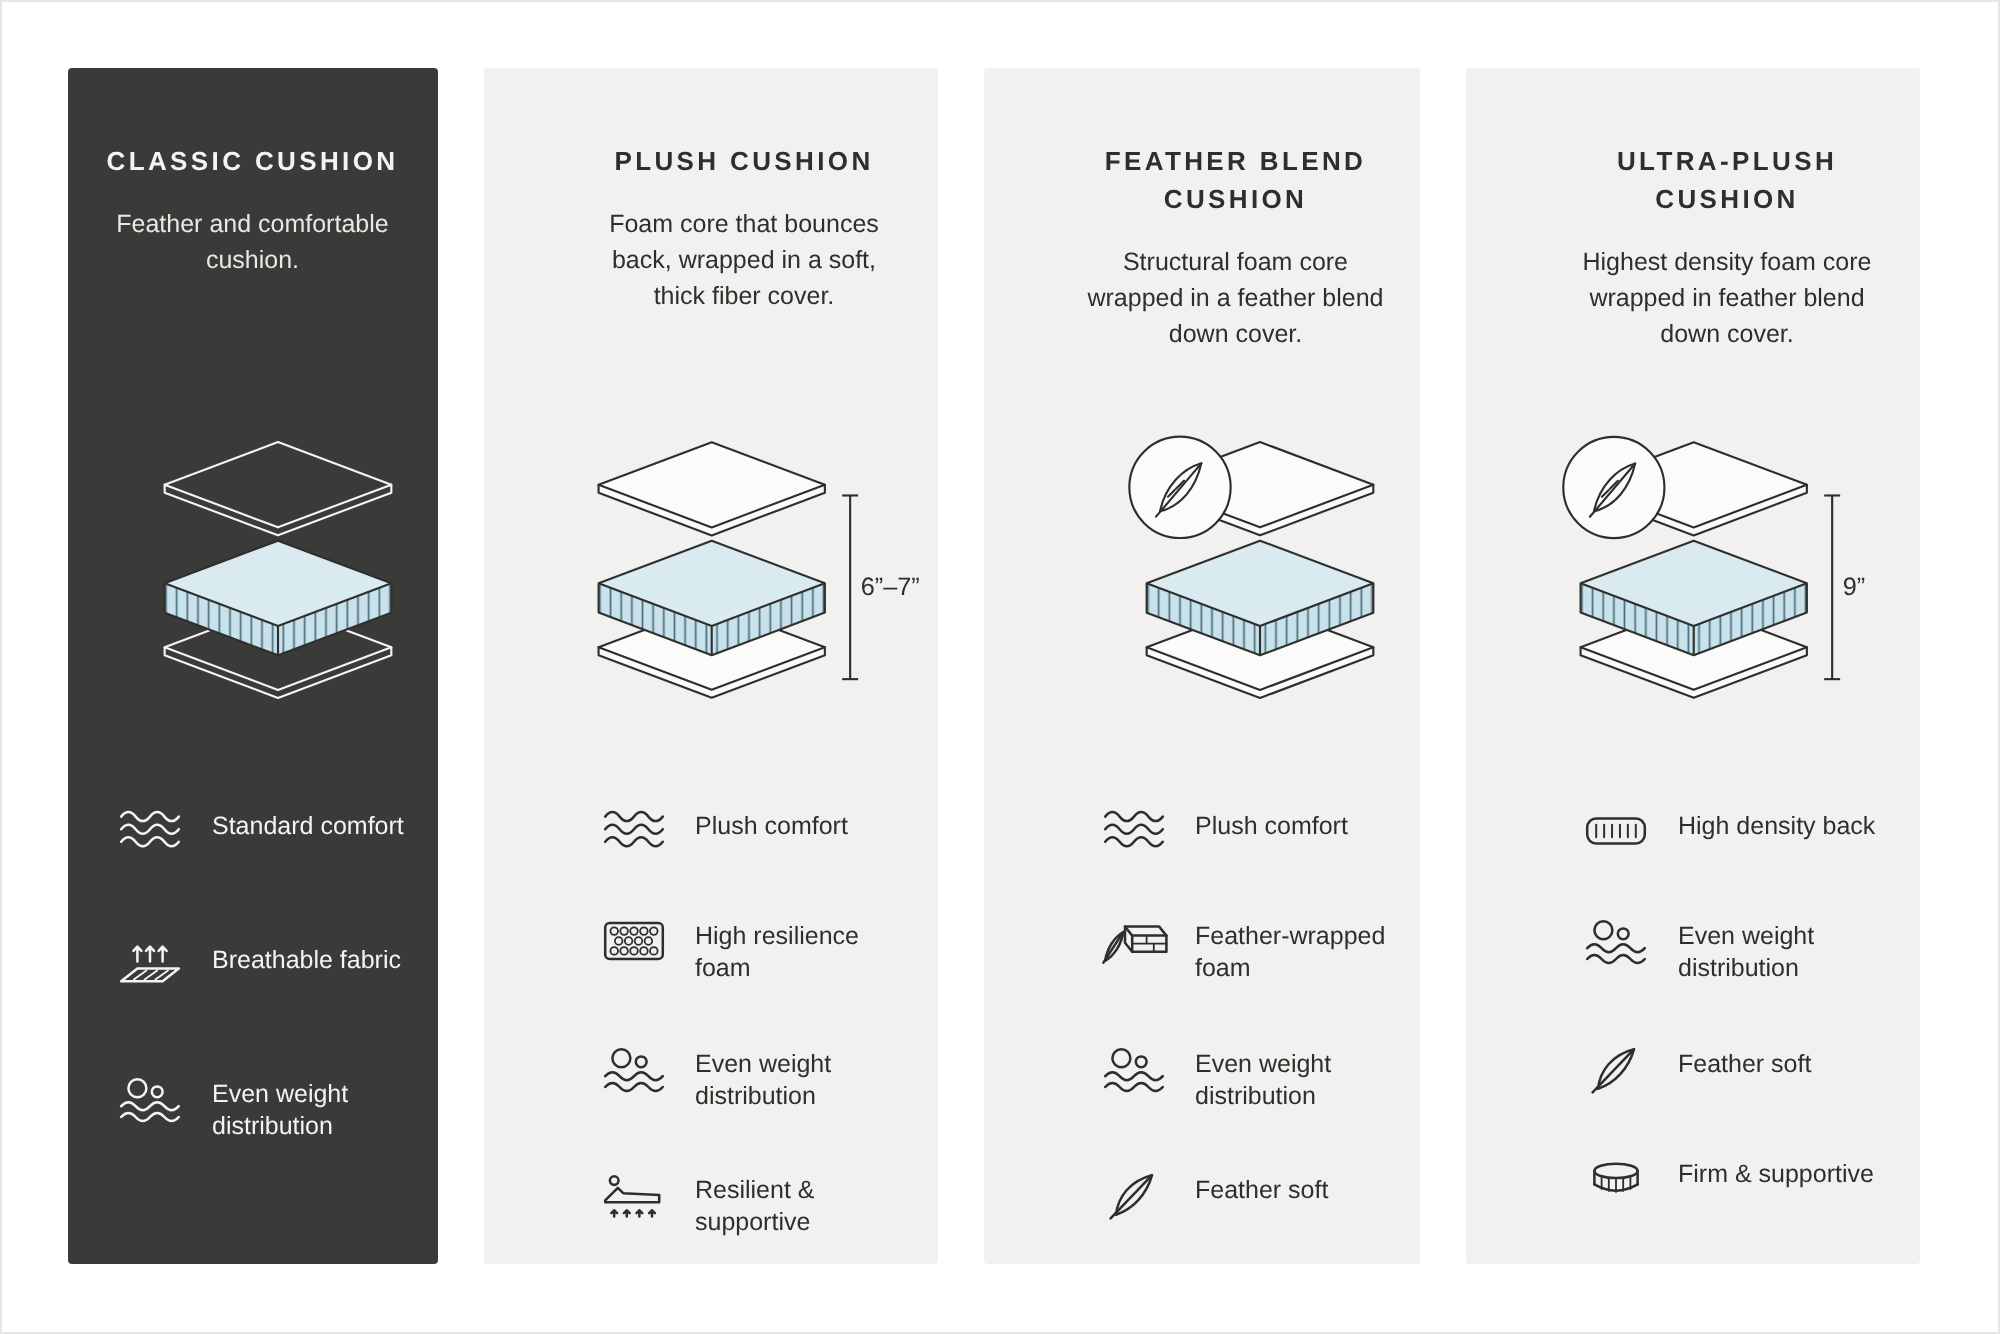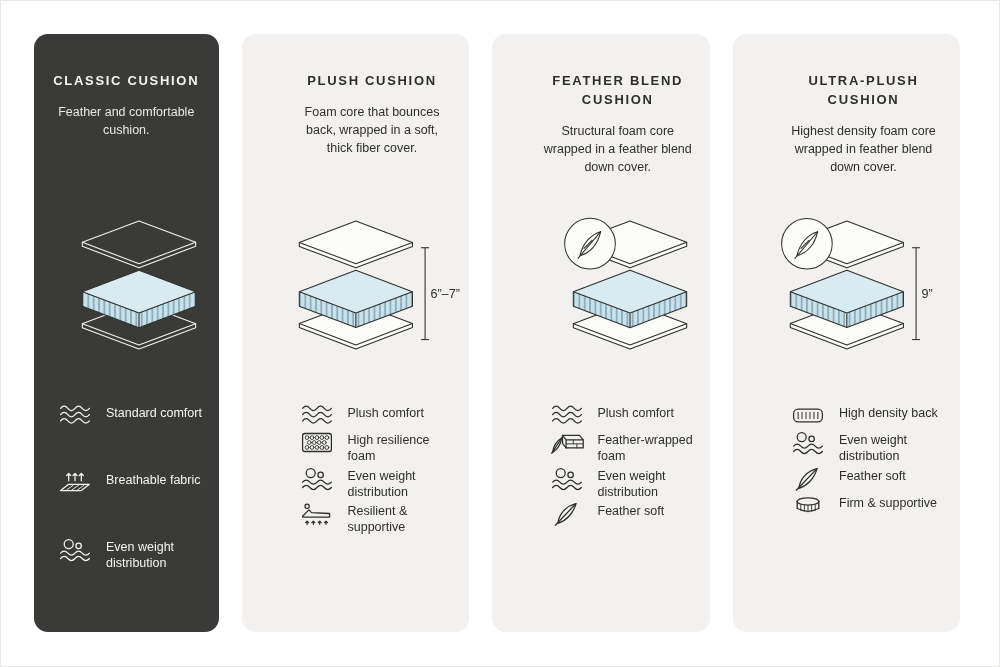--- a/index.html
+++ b/index.html
@@ -1,29 +1,29 @@
 <!DOCTYPE html>
 <html><head>
 <meta charset="utf-8">
 <style>
   html,body{margin:0;padding:0;background:#ffffff;}
   body{width:1000px;height:667px;font-family:"Liberation Sans","DejaVu Sans",sans-serif;color:#2e2e2c;}
   .board{box-sizing:border-box;width:1000px;height:667px;padding:33px 39px 34px 33px;
          display:flex;gap:23px;background:#ffffff;border:1px solid #e6e6e4;}
-  .card{flex:1 1 0;box-sizing:border-box;padding-top:38px;border-radius:14px;
+  .card{flex:1 1 0;box-sizing:border-box;padding-top:38px;border-radius:2px;
         display:flex;flex-direction:column;}
   .card.light{background:#f2f1ef;color:#2e2e2c;padding-left:34px;--slab-fill:#fbfbfa;}
   .card.dark{background:#3a3a38;color:#f5f4f2;--slab-fill:#3a3a38;}
   .head{height:130px;}
   .card-title{margin:0;text-align:center;font-size:13px;font-weight:700;
               letter-spacing:0.13em;line-height:1.45;padding:0 14px;}
   .card-desc{margin:12px 0 0 0;text-align:center;font-size:12.5px;line-height:1.45;padding:0 16px;}
   .card.dark .card-desc{color:#e9e8e5;}
   .illo{height:170px;display:flex;align-items:center;justify-content:flex-end;}
-  .features{margin-top:30px;display:flex;flex-direction:column;gap:0;
+  .features{margin-top:30px;display:flex;flex-direction:column;gap:28px;
             padding-left:22px;padding-right:8px;}
   .card.dark .features{gap:40px;}
   .feature{display:flex;align-items:flex-start;gap:12px;}
   .f-icon{flex:0 0 38px;display:flex;justify-content:center;}
   .f-icon svg{stroke:currentColor;fill:none;stroke-width:1.4;stroke-linecap:round;stroke-linejoin:round;}
   .f-label{font-size:12.5px;line-height:1.3;padding-top:3px;max-width:116px;}
   
   .cushion .slab-fill{fill:var(--slab-fill);stroke:currentColor;stroke-width:1.6;stroke-linejoin:round;}
   .cushion .slab-line{fill:none;stroke:currentColor;stroke-width:1.6;stroke-linejoin:round;stroke-linecap:round;}
   .cushion .foam-top{fill:#d9eaf1;stroke:none;}

